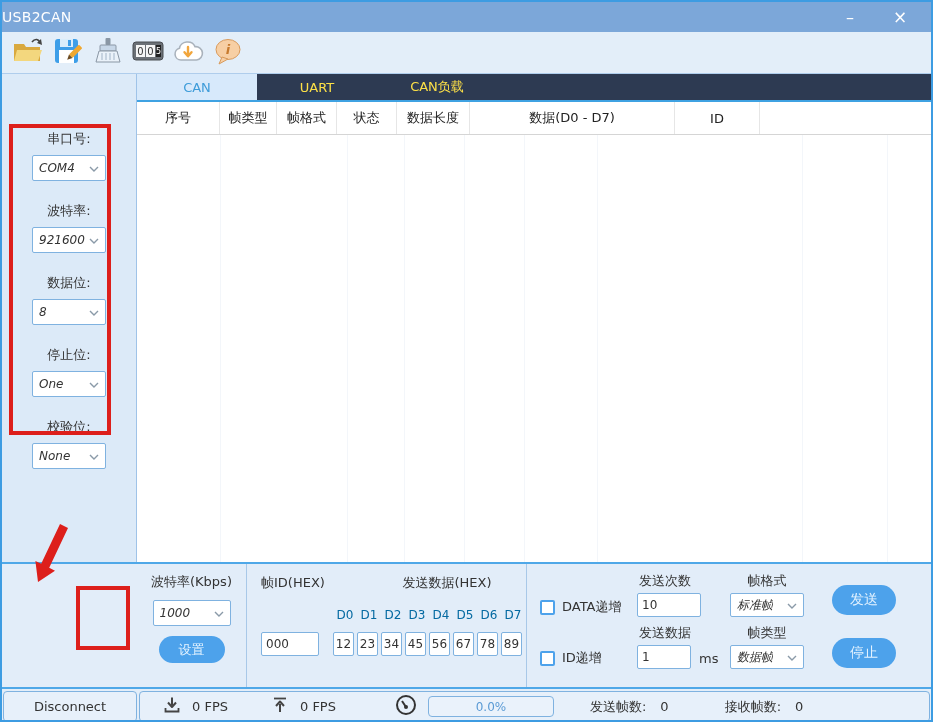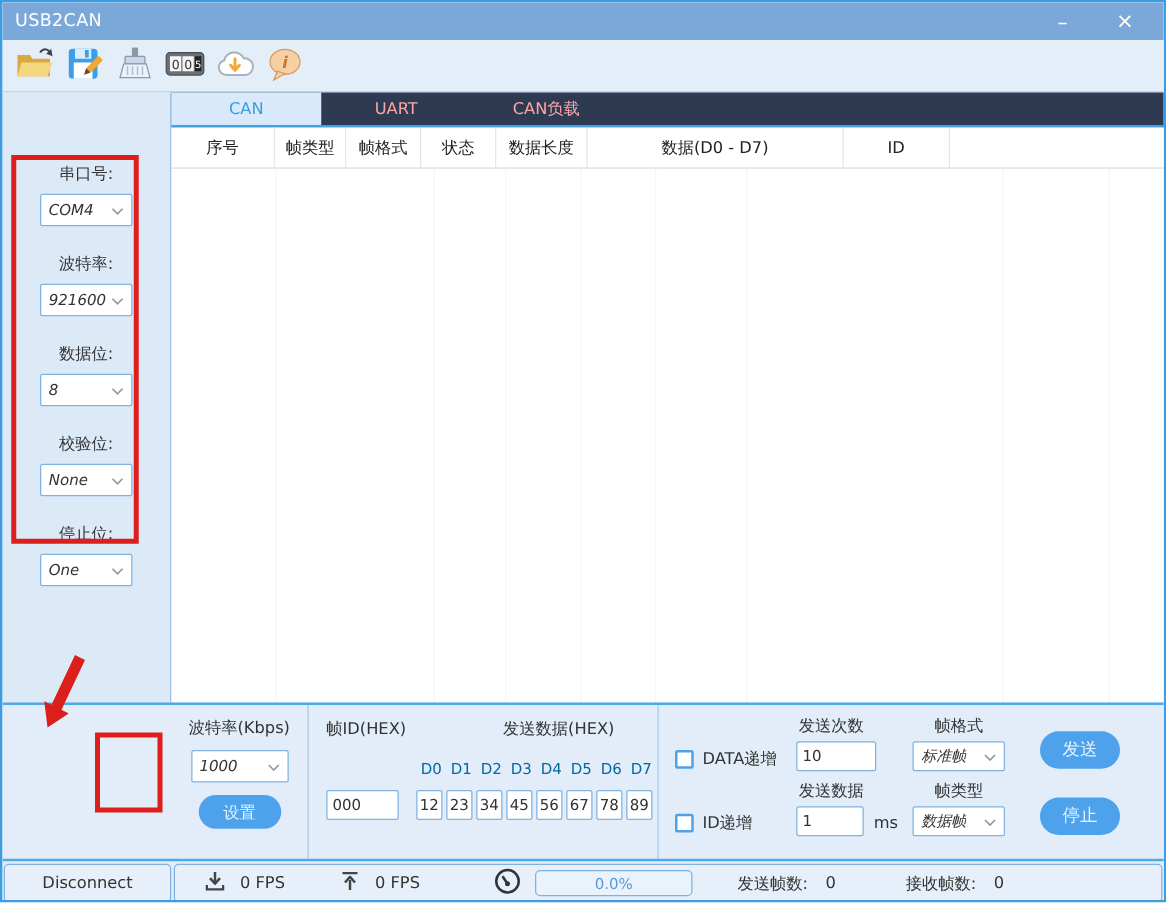--- a/index.html
+++ b/index.html
@@ -1,32 +1,32 @@
 <!DOCTYPE html>
 <html><head>
 <meta charset="utf-8">
 <style>
   * { box-sizing: border-box; margin: 0; padding: 0; }
   html,body { background:#fff; font-family:"DejaVu Sans","Liberation Sans",sans-serif; }
   .window { position:relative; width:933px; height:722px; border:2px solid #3D9CE2; background:#fff; overflow:hidden; }
 
   
   .titlebar { position:absolute; left:0; top:0; width:100%; height:30px; background:#7CA7D9; display:flex; align-items:center; }
-  .titlebar .title { color:#fff; font-size:14px; margin-left:10px; letter-spacing:0.3px; }
+  .titlebar .title { color:#fff; font-size:14px; letter-spacing:0.3px; }
   .win-btn { position:absolute; top:0; width:34px; height:30px; color:#fff; font-size:16px; display:flex; align-items:center; justify-content:center; cursor:default; }
   .win-btn.min { right:64px; }
   .win-btn.close { right:14px; font-size:17px; }
 
   
   .toolbar { position:absolute; left:0; top:30px; width:100%; height:42px; background:#E3EEF9; border-bottom:1px solid #AFCDEC; display:flex; align-items:center; padding-left:8px; gap:4px; }
   .tool-btn { width:36px; height:36px; display:flex; align-items:center; justify-content:center; }
 
   
   .tabs { position:absolute; left:135px; top:72px; right:0; height:28px; background:#2D3A52; display:flex; border-bottom:2px solid #3FA2E2; }
-  .tab { width:120px; height:100%; display:flex; align-items:center; justify-content:center; font-size:13px; color:#fca5a5; }
+  .tab { width:120px; height:100%; display:flex; align-items:center; justify-content:center; font-size:13px; color:#fde047; }
   .tab.active { background:#D7E9FB; color:#3E9CD9; }
 
   
   .table-header { position:absolute; left:135px; top:100px; right:0; height:33px; background:#fff; border-bottom:1px solid #D5D5D5; display:flex; }
   .th { height:100%; display:flex; align-items:center; justify-content:center; font-size:13px; color:#222; border-right:1px solid #E6E6E6; }
   .table-body { position:absolute; left:135px; top:133px; right:0; height:427px; background:#fff; }
   .col-line { position:absolute; top:0; bottom:0; width:1px; background:#F3F6FA; }
 
   
   .sidebar { position:absolute; left:0; top:72px; width:135px; height:488px; background:#DCEAF8; border-right:1px solid #9FC3E8; padding-top:56px; }
@@ -211,32 +211,32 @@
     <div class="field">
       <div class="flabel">数据位:</div>
       <div class="dropdown">
         <span class="dval">8</span>
         <span><svg width="10" height="6">
               <polyline points="1,1 5,5 9,1" stroke="#8A9AA8" stroke-width="1.4" fill="none"></polyline>
             </svg></span>
       </div>
     </div>
     <div class="field">
+      <div class="flabel">停止位:</div>
+      <div class="dropdown">
+        <span class="dval">One</span>
+        <span><svg width="10" height="6">
+              <polyline points="1,1 5,5 9,1" stroke="#8A9AA8" stroke-width="1.4" fill="none"></polyline>
+            </svg></span>
+      </div>
+    </div>
+    <div class="field">
       <div class="flabel">校验位:</div>
       <div class="dropdown">
         <span class="dval">None</span>
-        <span><svg width="10" height="6">
-              <polyline points="1,1 5,5 9,1" stroke="#8A9AA8" stroke-width="1.4" fill="none"></polyline>
-            </svg></span>
-      </div>
-    </div>
-    <div class="field">
-      <div class="flabel">停止位:</div>
-      <div class="dropdown">
-        <span class="dval">One</span>
         <span><svg width="10" height="6">
               <polyline points="1,1 5,5 9,1" stroke="#8A9AA8" stroke-width="1.4" fill="none"></polyline>
             </svg></span>
       </div>
     </div>
   </div>
 
   <div class="connect-panel">
     <div class="refresh-wrap">
       <span>

